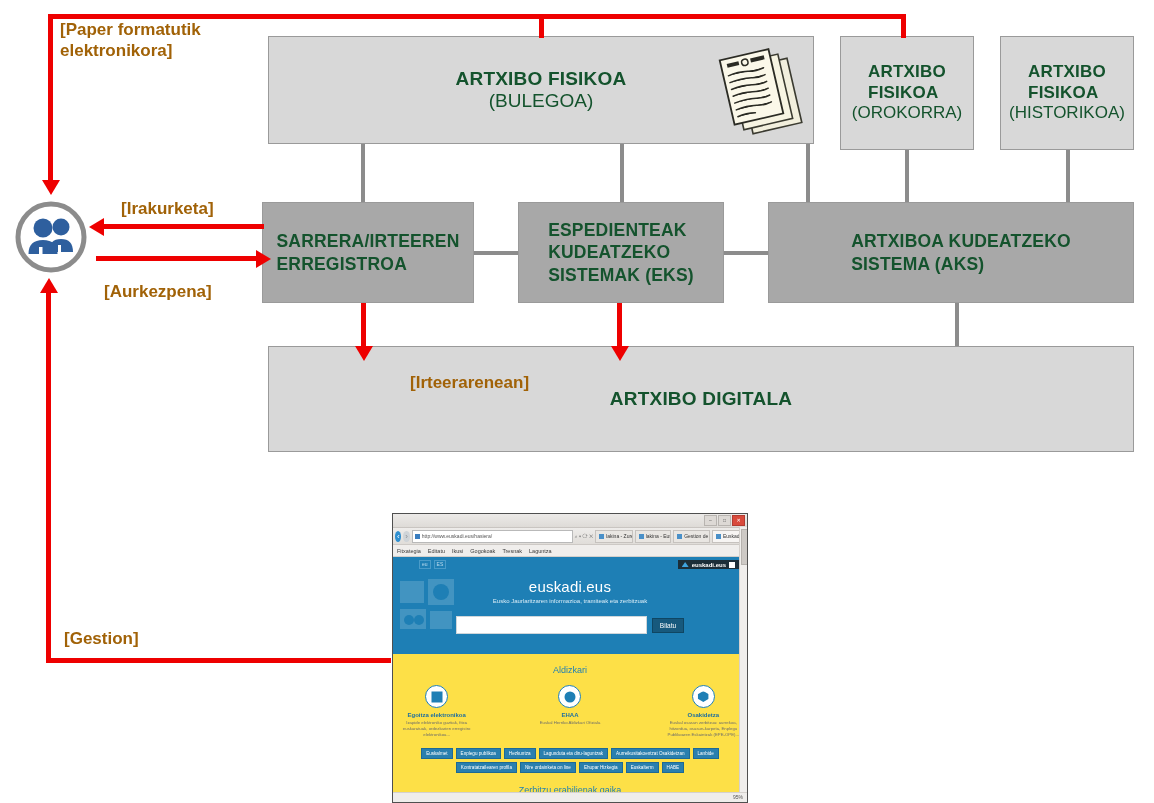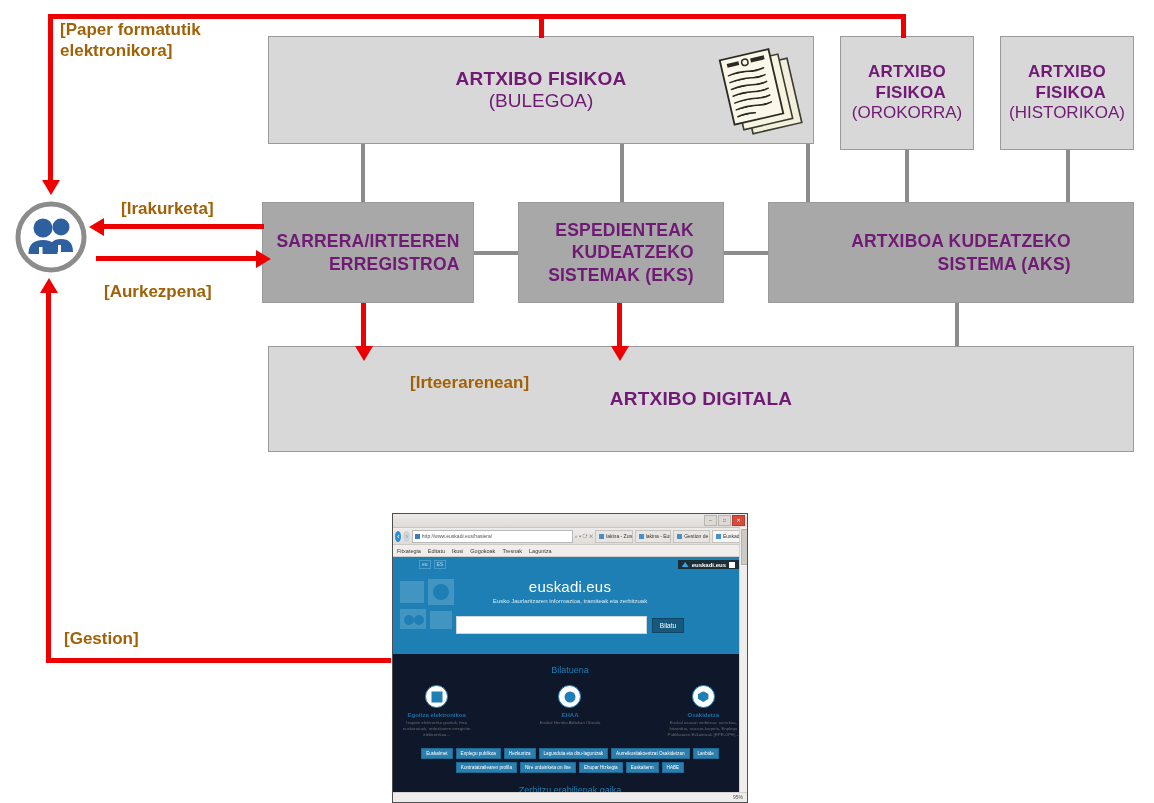--- a/index.html
+++ b/index.html
@@ -15,22 +15,22 @@
 
   
   .node{
     position:absolute;
     box-sizing:border-box;
     border:1px solid #9a9a9a;
     display:flex;
     flex-direction:column;
     align-items:center;
     justify-content:center;
-    text-align:right;
-    color:#701a75;
+    text-align:left;
+    color:#14532d;
     z-index:5;
   }
   .node.light{background:#d8d8d8;}
   .node.dark{background:#a8a8a8;}
   .node .ttl{font-weight:bold;font-size:19px;line-height:1.18;letter-spacing:.2px;}
   .node .sub{font-weight:normal;font-size:19px;line-height:1.18;}
   .node.small .ttl{font-size:17px;line-height:1.2;}
   .node.small .sub{font-size:17px;line-height:1.2;}
   .node.mid .ttl{font-size:17.5px;line-height:1.28;}
 
@@ -97,21 +97,21 @@
     height:11px;background:#e9e6e2;border:1px solid #c6c2be;
     font-size:5px;line-height:11px;color:#333;padding:0 3px;
     display:flex;align-items:center;gap:2px;white-space:nowrap;overflow:hidden;max-width:58px;
   }
   .bw-tab .fav{width:5px;height:5px;background:#4a90c8;display:block;flex:0 0 5px;}
   .bw-tab.active{background:#f7f5f3;}
   .bw-menubar{
     height:11px;background:#f0eeec;border-bottom:1px solid #d3cfcb;
     display:flex;align-items:center;gap:7px;padding:0 4px;font-size:5.5px;color:#3a3a3a;white-space:nowrap;
   }
-  .bw-page{background:#0f172a;position:relative;height:calc(100% - 41px);overflow:hidden;}
+  .bw-page{background:#fde047;position:relative;height:calc(100% - 41px);overflow:hidden;}
   .bw-hero{background:#1e7fb5;position:relative;padding:0;height:97px;overflow:hidden;}
   .bw-langrow{display:flex;align-items:center;gap:3px;padding:3px 0 0 26px;}
   .bw-langrow .lg{font-size:5px;color:#bcdcee;border:1px solid #4a9bc8;padding:0 2px;line-height:7px;}
   .bw-brand{
     position:absolute;right:8px;top:3px;background:#1c2e38;color:#fff;
     font-size:6px;padding:1.5px 4px;display:flex;align-items:center;gap:3px;font-weight:bold;
   }
   .bw-brand .bmark{width:7px;height:5px;background:#3fa3dd;clip-path:polygon(0 100%,50% 0,100% 100%);}
   .bw-brand .bmenu{display:inline-block;width:6px;height:6px;background:#fff;}
   .bw-sitetitle{text-align:center;color:#fff;font-size:15px;margin-top:9px;letter-spacing:.2px;}
@@ -328,21 +328,21 @@
         <div class="bw-sitetitle">euskadi.eus</div>
         <div class="bw-tagline">Eusko Jaurlaritzaren informazioa, tramiteak eta zerbitzuak</div>
 
         <div class="bw-searchrow">
           <input class="bw-searchinput" type="text" placeholder="" style="">
           <div class="bw-searchbtn">Bilatu</div>
         </div>
       </div>
 
       <div class="bw-sec-title">
-        <b>Bilatuena</b>
+        <b>Aldizkari</b>
       </div>
 
       <div class="bw-cards">
         <div class="bw-card">
           <div class="bw-cardicon c1">
               <i></i>
             </div>
           <div class="bw-cardtitle">Egoitza elektronikoa</div>
           <div class="bw-carddesc">Izapide elektroniko guztiak, fitxa euskaratuak, ordezkarien erregistro elektronikoa...</div>
         </div>

